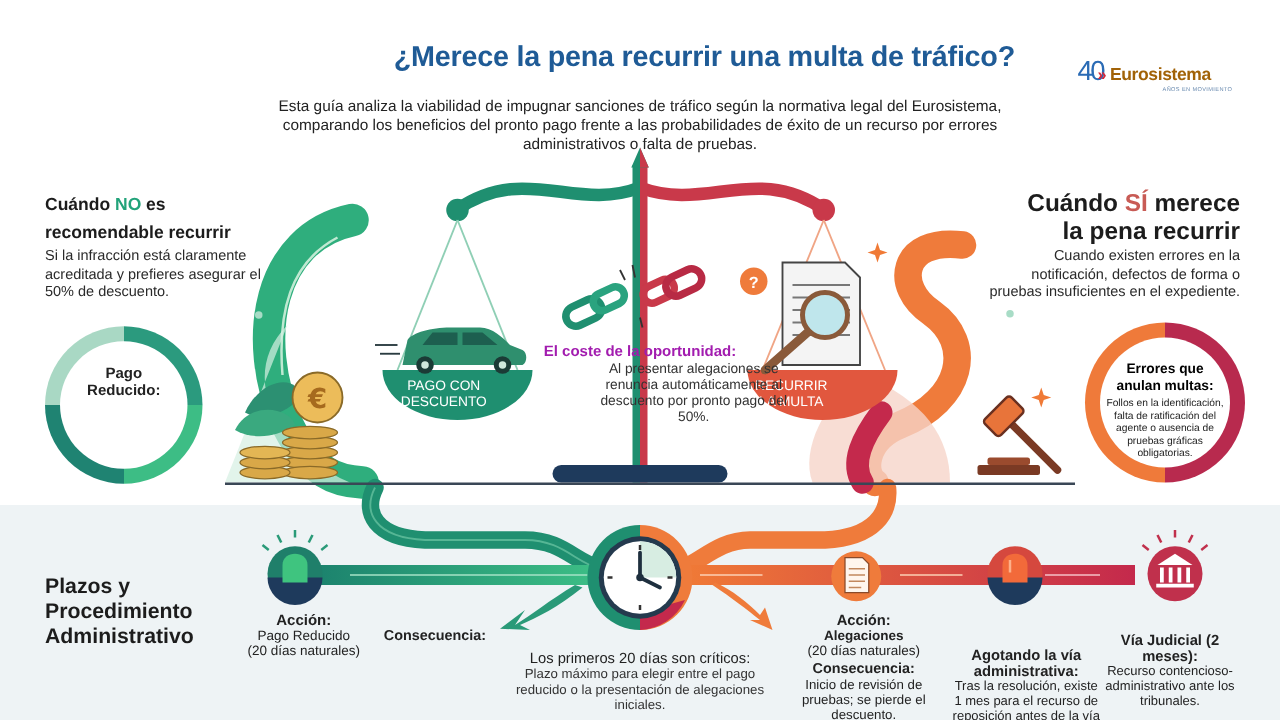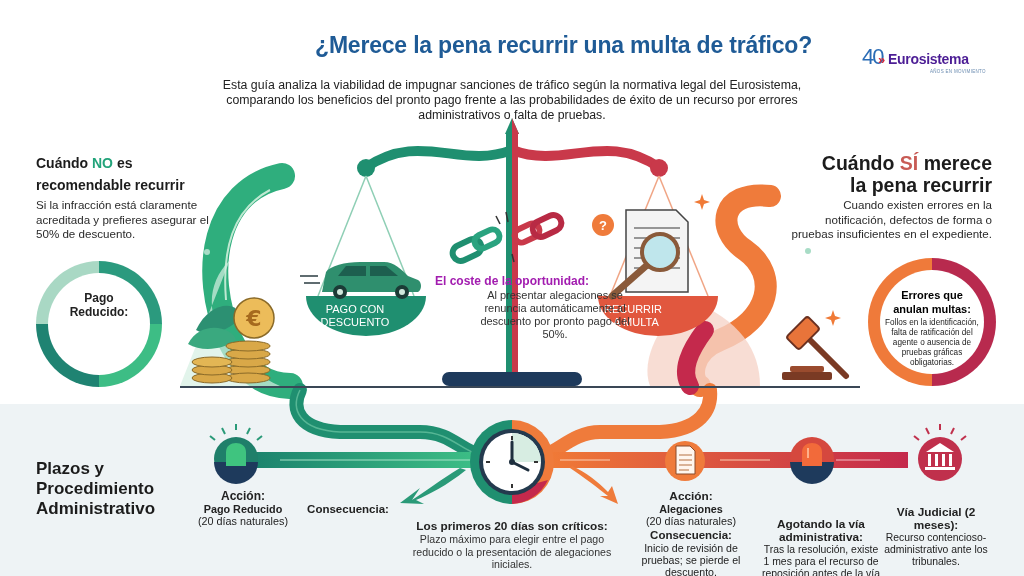--- a/index.html
+++ b/index.html
@@ -7,21 +7,21 @@
   body { font-family: "Liberation Sans", "DejaVu Sans", sans-serif; color: #1e1e1e; position: relative; }
 
   .page { position: absolute; left: 0; top: 0; width: 1024px; height: 576px; background: #ffffff; }
   .bottom-band { position: absolute; left: 0; top: 404px; width: 1024px; height: 172px; background: #eef3f5; }
 
   .title { position: absolute; left: 0; top: 32px; width: 812px; text-align: right; font-size: 23px; font-weight: bold; color: #1f5b96; letter-spacing: -0.2px; }
   .subtitle { position: absolute; left: 212px; top: 78px; width: 600px; text-align: center; font-size: 12.3px; line-height: 15px; color: #222; }
 
   .logo { position: absolute; left: 858px; top: 44px; width: 130px; height: 30px; }
   .logo-40 { position: absolute; left: 4px; top: 0px; font-size: 22px; color: #2a6bb5; font-weight: normal; letter-spacing: -2px; }
-  .logo-name { position: absolute; left: 30px; top: 7px; font-size: 14px; color: #4c1d95; font-weight: bold; letter-spacing: -0.3px; }
+  .logo-name { position: absolute; left: 30px; top: 7px; font-size: 14px; color: #a16207; font-weight: bold; letter-spacing: -0.3px; }
   .logo-arrow { position: absolute; left: 20px; top: 8px; font-size: 13px; color: #d6283a; font-weight: bold; }
   .logo-tag { position: absolute; left: 72px; top: 25px; font-size: 4.5px; color: #6a8bb0; letter-spacing: 0.3px; }
 
   .left-heading { position: absolute; left: 36px; top: 152px; font-size: 14px; font-weight: bold; line-height: 22px; color: #1c1c1c; }
   .left-heading .hl { color: #22a37a; }
   .left-desc { position: absolute; left: 36px; top: 198px; width: 190px; font-size: 11.6px; line-height: 14.5px; color: #2a2a2a; }
 
   .right-heading { position: absolute; right: 32px; top: 152px; font-size: 19.5px; font-weight: bold; line-height: 22px; color: #1c1c1c; text-align: right; }
   .right-heading .hl { color: #c85b55; }
   .right-desc { position: absolute; right: 32px; top: 198px; width: 210px; font-size: 11.6px; line-height: 14.5px; color: #2a2a2a; text-align: right; }
@@ -46,25 +46,25 @@
   .shelf { position: absolute; left: 180px; top: 386px; width: 680px; height: 2px; background: #3a4756; }
 
   .svg-layer { position: absolute; left: 0; top: 0; }
 
   .bottom-heading { position: absolute; left: 36px; top: 459px; font-size: 17px; font-weight: bold; line-height: 20px; color: #1c1c1c; }
 
   .tl-text { position: absolute; text-align: center; color: #222; }
 
   .t1 { left: 188px; top: 490px; width: 110px; }
   .t1 .a { font-size: 12px; font-weight: bold; line-height: 13px; }
-  .t1 .b { font-size: 10.8px; font-weight: bold; line-height: 12px; }
+  .t1 .b { font-size: 10.8px; font-weight: normal; line-height: 12px; }
   .t1 .c { font-size: 10.8px; line-height: 12px; }
   .t2 { left: 300px; top: 503px; width: 96px; font-size: 11.5px; font-weight: bold; }
   .t3 { left: 412px; top: 520px; width: 200px; }
-  .t3 .a { font-size: 11.8px; font-weight: bold; line-height: 13px; }
+  .t3 .a { font-size: 11.8px; font-weight: normal; line-height: 13px; }
   .t3 .b { font-size: 10.6px; line-height: 12.5px; color: #333; }
   .t4 { left: 635px; top: 490px; width: 112px; }
   .t4 .a { font-size: 11.8px; font-weight: bold; line-height: 13px; }
   .t4 .b { font-size: 10.8px; font-weight: bold; line-height: 12px; }
   .t4 .c { font-size: 10.8px; line-height: 12px; }
   .t4 .d { font-size: 11.5px; font-weight: bold; line-height: 14px; margin-top: 1px; }
   .t4 .e { font-size: 10.6px; line-height: 12px; }
   .t5 { left: 762px; top: 494px; width: 118px; margin-top: 24px; }
   .t5 .a { font-size: 11.8px; font-weight: bold; line-height: 13px; }
   .t5 .b { font-size: 10.4px; line-height: 12px; }

